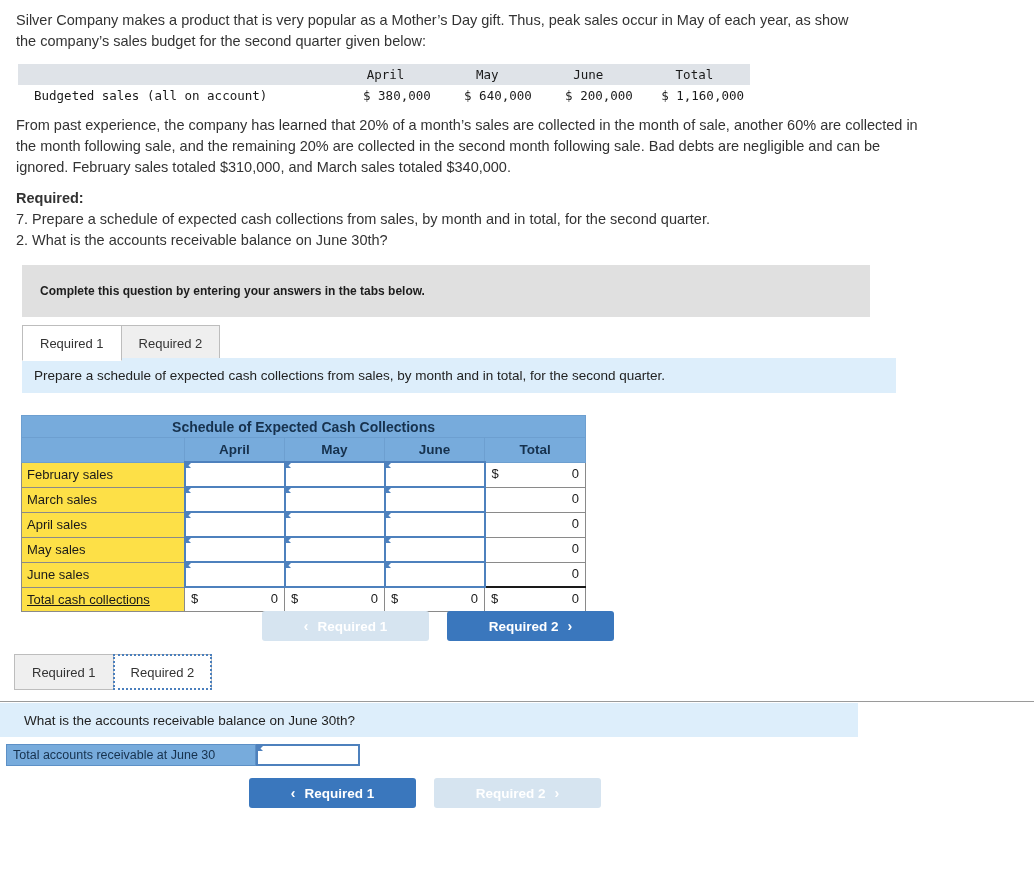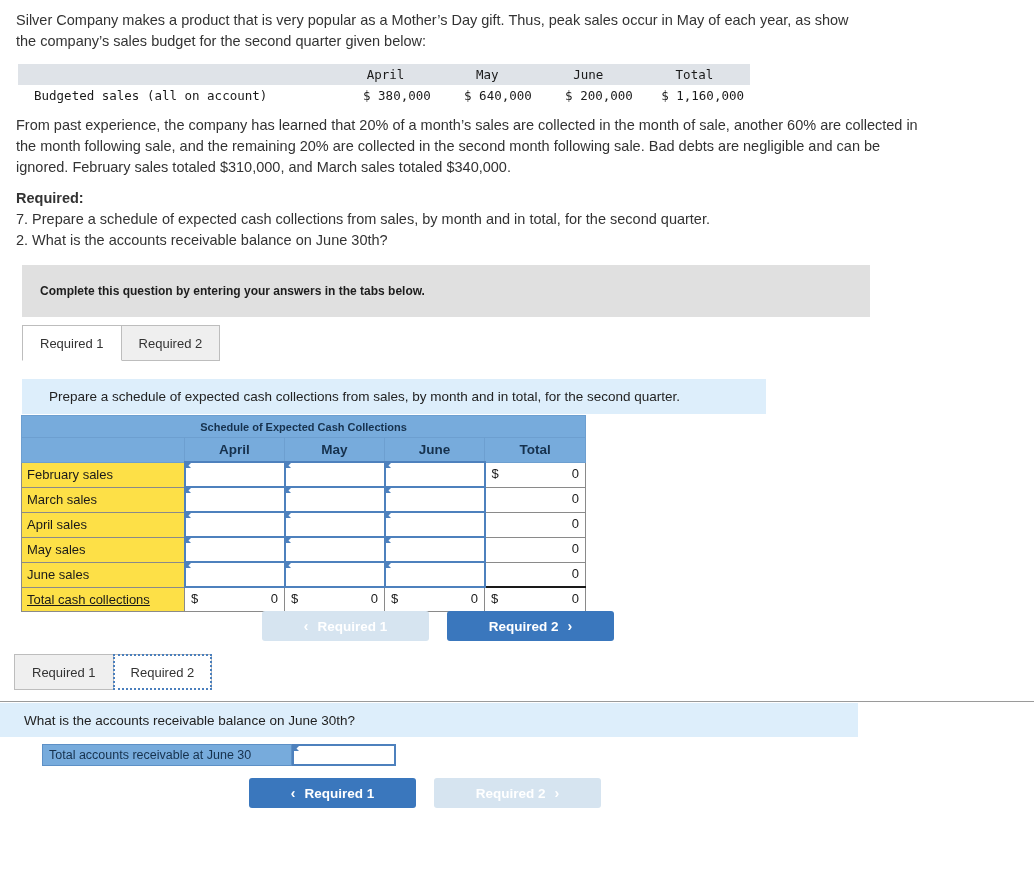--- a/index.html
+++ b/index.html
@@ -143,21 +143,21 @@
     color: #1a1a1a;
     table-layout: fixed;
   }
   .schedule td, .schedule th { border: 1px solid #8a8a8a; padding: 0; }
   .schedule .title {
     background: #77ABDC;
     color: #16314d;
     font-weight: bold;
     text-align: center;
     height: 21px;
-    font-size: 11px;
+    font-size: 14px;
     border: 1px solid #6d9fd0;
   }
   .schedule .colhead {
     background: #77ABDC;
     color: #16314d;
     font-weight: bold;
     text-align: center;
     height: 23px;
     font-size: 13.5px;
     border: 1px solid #6d9fd0;
@@ -230,21 +230,20 @@
   .chev { font-size: 14px; font-weight: bold; line-height: 1; }
 
   
   .ar-row {
     position: absolute;
     left: 6px;
     top: 744px;
     display: flex;
     align-items: stretch;
     height: 22px;
-    margin-left: 36px;
   }
   .ar-label {
     background: #77ABDC;
     border: 1px solid #5d90c6;
     color: #16314d;
     font-size: 12.5px;
     display: flex;
     align-items: center;
     padding: 0 6px;
     width: 250px;
@@ -313,21 +312,21 @@
   <div>2. What is the accounts receivable balance on June 30th?</div>
 </div>
 
 <div class="gray-banner">Complete this question by entering your answers in the tabs below.</div>
 
 <div class="tabstrip" style="left:22px; top:325px;">
   <div class="tab active">Required 1</div>
   <div class="tab">Required 2</div>
 </div>
 
-<div class="prompt" style="left:22px; top:379px; width:744px; height:35px; padding-left:27px;">Prepare a schedule of expected cash collections from sales, by month and in total, for the second quarter.</div>
+<div class="prompt" style="left:22px; top:358px; width:874px; height:35px; padding-left:12px;">Prepare a schedule of expected cash collections from sales, by month and in total, for the second quarter.</div>
 
 <table class="schedule">
   <colgroup>
     <col style="width:163px">
     <col style="width:100px">
     <col style="width:100px">
     <col style="width:100px">
     <col style="width:101px">
   </colgroup>
   <tbody>

